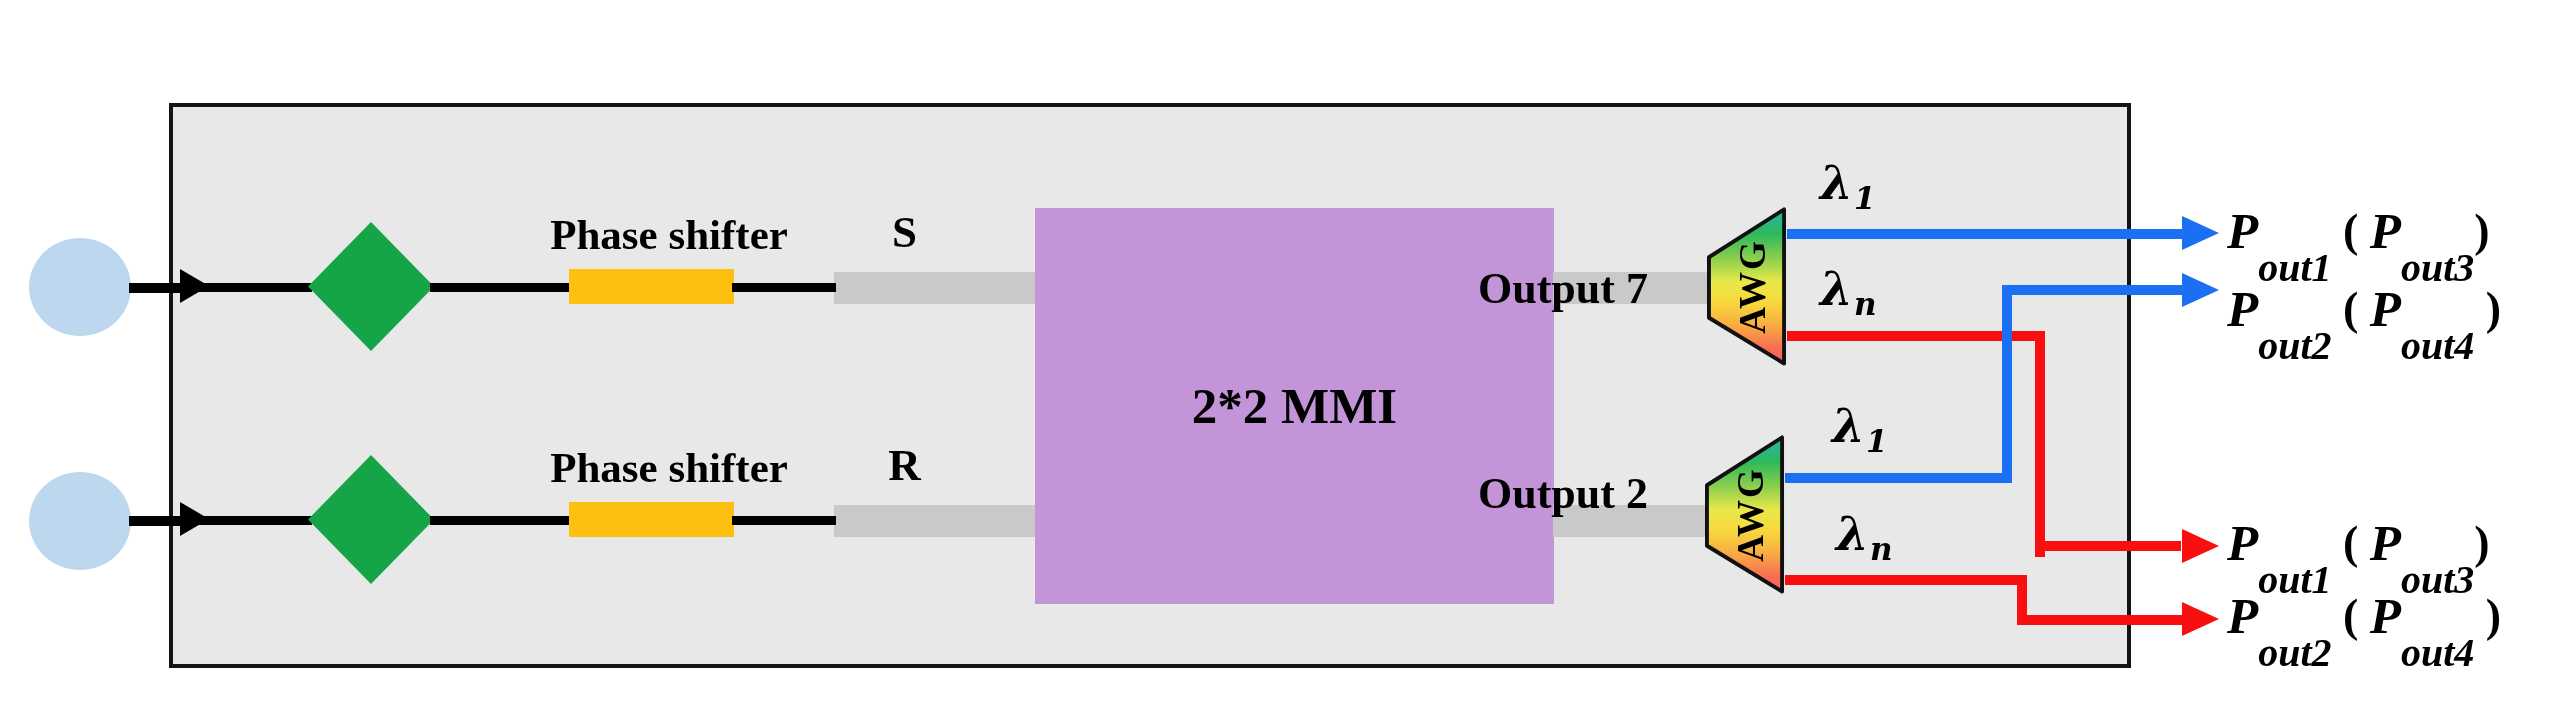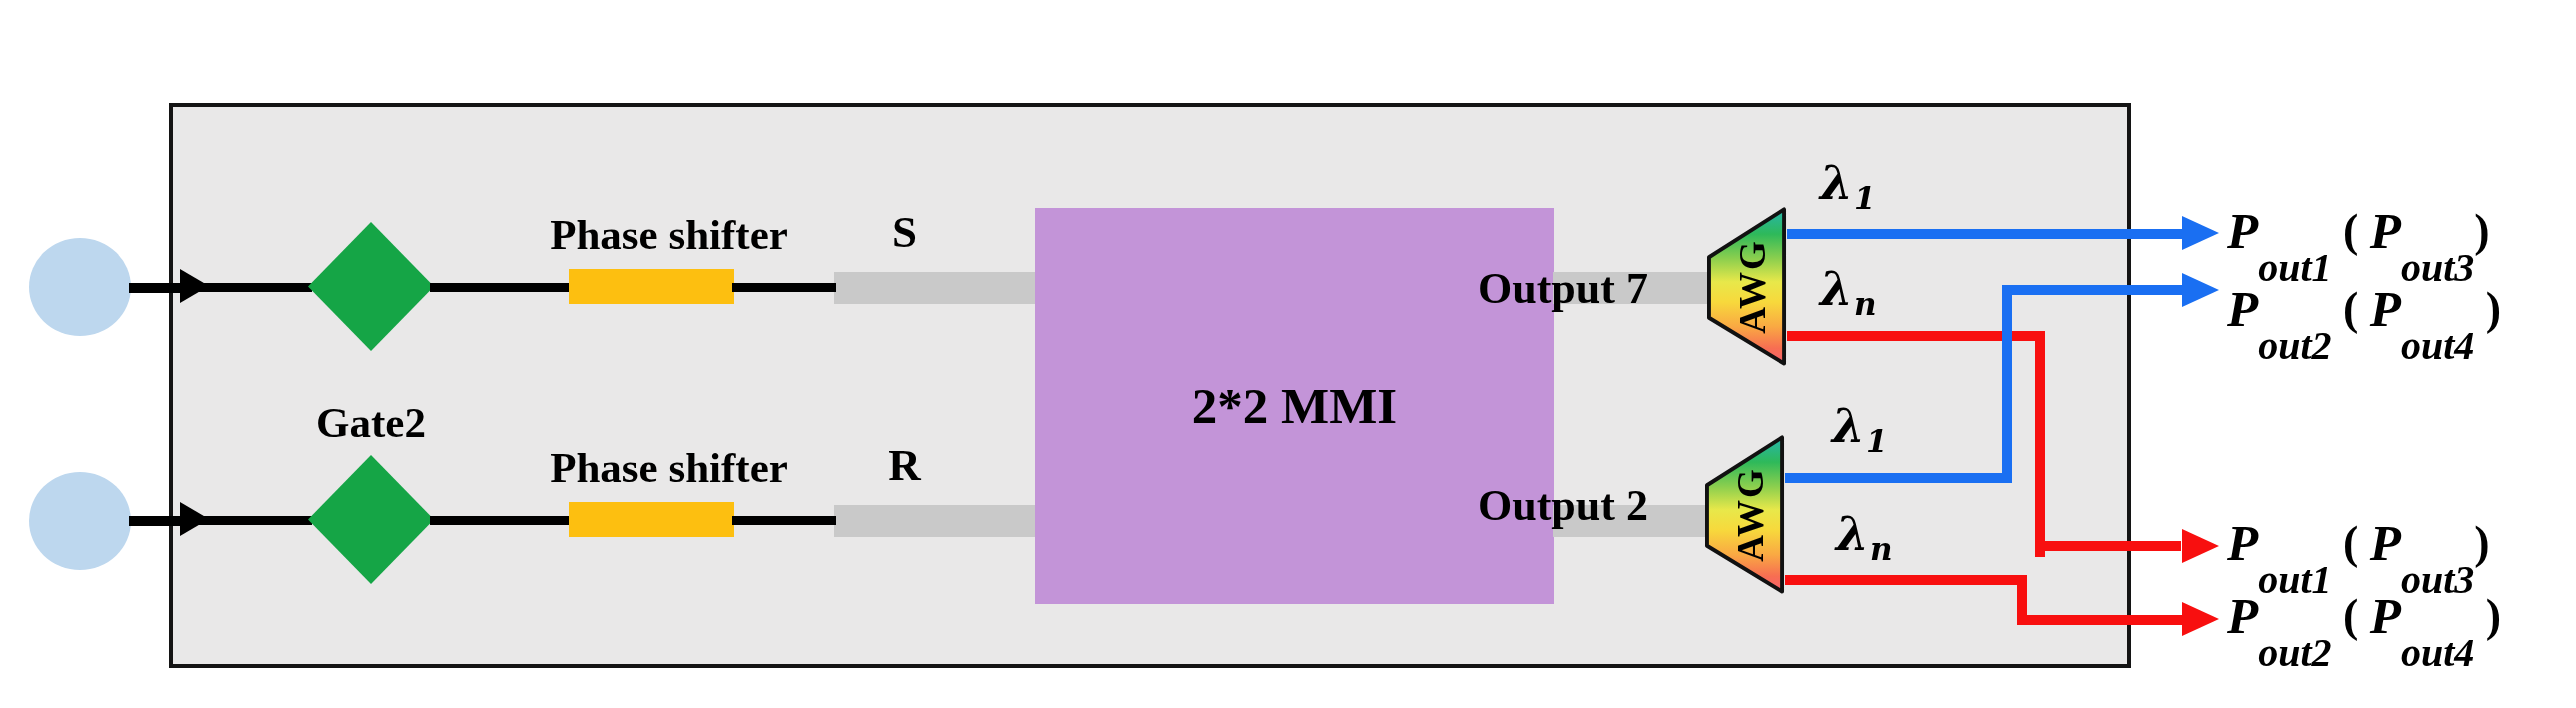--- a/index.html
+++ b/index.html
@@ -88,36 +88,35 @@
   <div class="abs wire" style="left:732px;top:283px;width:104px;"></div>
   <div class="abs diagram-label port-label" style="left:881px;top:206px;width:47px;">S</div>
   <div class="abs wg" style="left:834px;top:272px;width:202px;"></div>
 
   <div class="abs fiber" style="left:29px;top:472px;"></div>
   <div class="abs in-arrow-line" style="left:129px;top:516px;"></div>
   <div class="abs in-arrow-head" style="left:180px;top:502px;"></div>
 
   <div class="abs wire" style="left:186px;top:516px;width:126px;"></div>
   <div class="abs diamond" style="left:308px;top:455px;"></div>
-  <div class="abs diagram-label" style="left:273px;top:398px;width:196px;">Gate2</div>
   <div class="abs wire" style="left:430px;top:516px;width:141px;"></div>
   <div class="abs shifter" style="left:569px;top:502px;"></div>
   <div class="abs diagram-label" style="left:522px;top:443px;width:294px;">Phase shifter</div>
   <div class="abs wire" style="left:732px;top:516px;width:104px;"></div>
   <div class="abs diagram-label port-label" style="left:881px;top:439px;width:47px;">R</div>
   <div class="abs wg" style="left:834px;top:505px;width:202px;"></div>
 
   <div class="abs" id="mmi">
     <span class="lbl">2*2 MMI</span>
   </div>
 
   <div class="abs wg" style="left:1553px;top:272px;width:154px;"></div>
   <div class="abs diagram-label output-label" style="top:263px;">Output 7</div>
   <div class="abs wg" style="left:1553px;top:505px;width:154px;"></div>
-  <div class="abs diagram-label output-label" style="top:480px;">Output 2</div>
+  <div class="abs diagram-label output-label" style="top:468px;">Output 2</div>
 
   <svg class="abs awg" style="left:1707px;top:206px;" viewBox="0 0 82 164">
     <defs>
       <linearGradient id="awgGrad" x1="0" y1="0" x2="0" y2="1">
         <stop offset="0%" stop-color="#27b5ab"></stop>
           <stop offset="16%" stop-color="#2eb95a"></stop>
         <stop offset="32%" stop-color="#8ccf4e"></stop>
           <stop offset="47%" stop-color="#e8e84a"></stop>
         <stop offset="60%" stop-color="#f7d93c"></stop>
           <stop offset="76%" stop-color="#f9a943"></stop>

